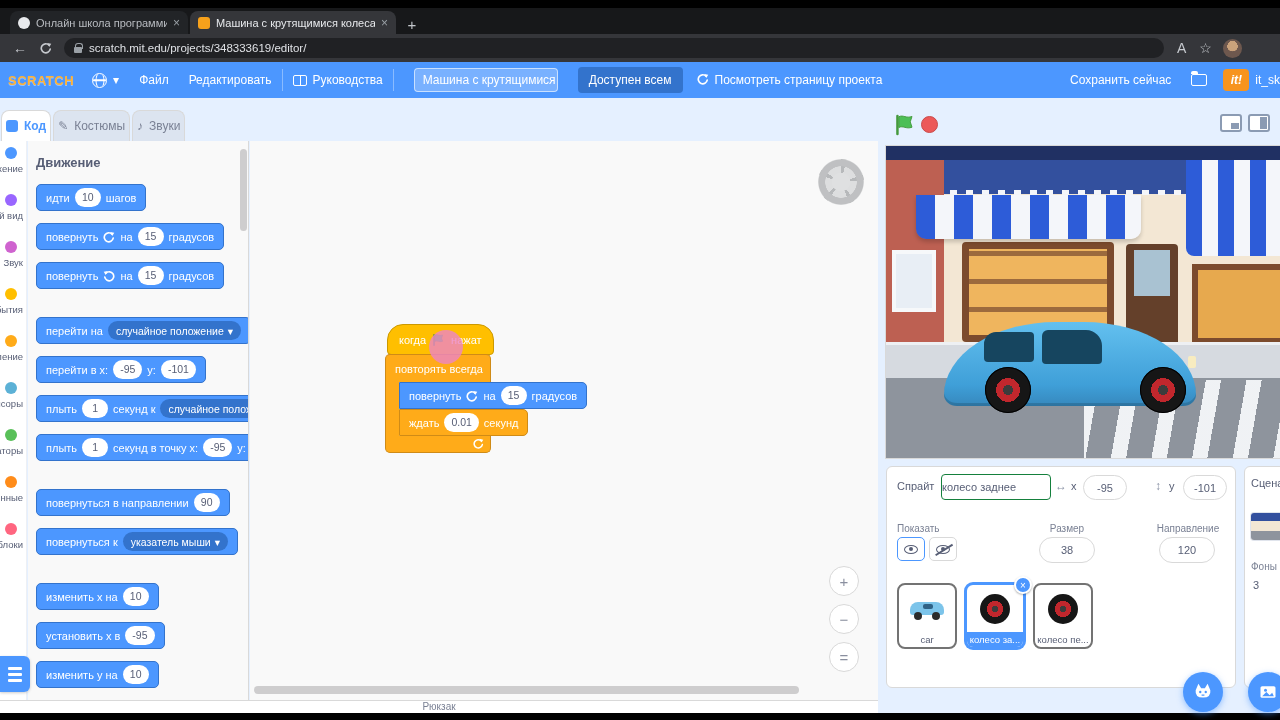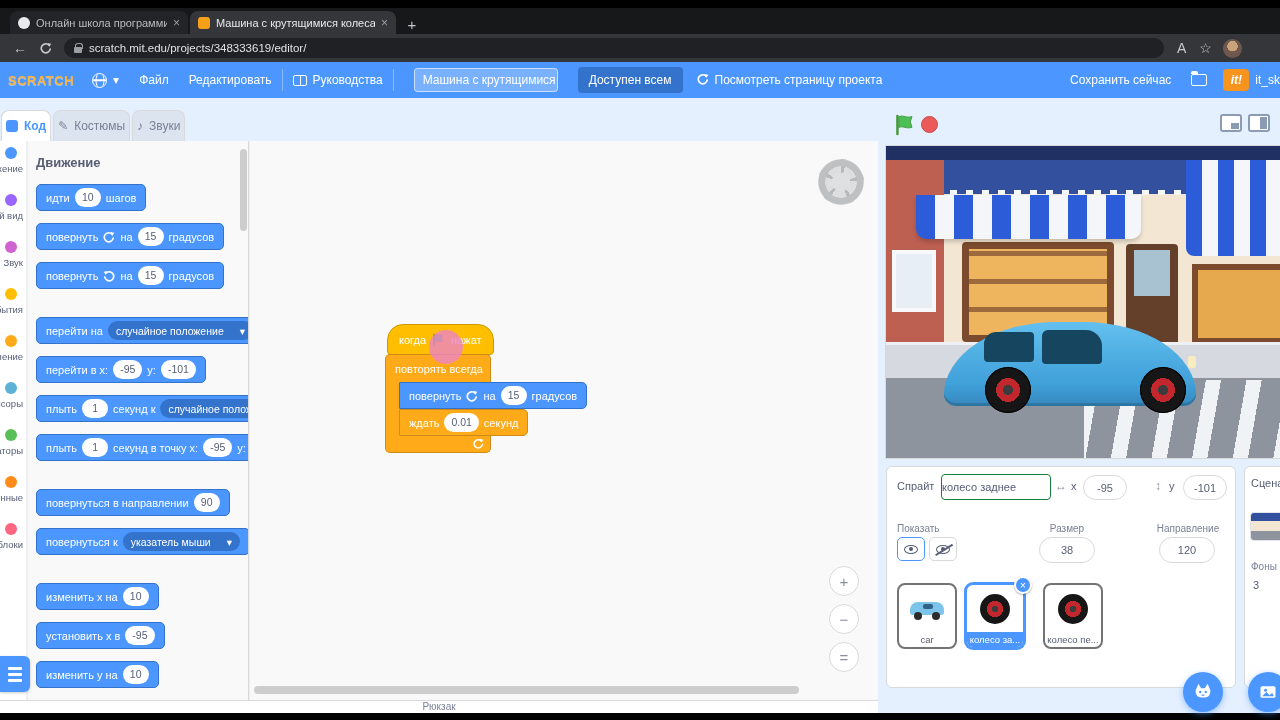--- a/index.html
+++ b/index.html
@@ -64,21 +64,21 @@
 
 #palette{position:absolute;left:28px;top:141px;width:221px;height:559px;background:#f9f9f9;border-right:1px solid #d9d9d9;overflow:hidden;padding:14px 0 0 8px}
 #palette-header{font-size:13px;font-weight:bold;color:#575e75;margin-bottom:14px}
 .prow{margin-bottom:12px}
 .prow.gap{margin-top:28px}
 #pal-scroll{position:absolute;right:2px;top:8px;width:7px;height:82px;background:#cecdce;border-radius:4px}
 .block{display:inline-flex;align-items:center;gap:5px;height:27px;padding:0 9px;border-radius:5px;color:#fff;font-size:11px;white-space:nowrap;border:1px solid rgba(0,0,0,.25)}
 .block.motion{background:#4c97ff;border-color:#3373cc}
 .block.control{background:#ffab19;border-color:#cf8b17}
 .oval{background:#fff;color:#575e75;border-radius:10px;min-width:26px;height:19px;line-height:18px;padding:0 7px;font-size:10.5px;text-align:center}
-.dd{border-radius:10px;height:19px;display:inline-flex;align-items:center;gap:16px;padding:0 8px;font-size:10.5px}
+.dd{border-radius:10px;height:19px;display:inline-flex;align-items:center;gap:4px;padding:0 8px;font-size:10.5px}
 .block.motion .dd{background:#3373cc}
 .bicon{display:inline-flex;align-items:center}
 
 #script-area{position:absolute;left:250px;top:141px;width:628px;height:559px;background:#f9f9f9;overflow:hidden}
 #ghost-wheel{position:absolute;left:568px;top:18px;width:46px;height:46px;border-radius:50%;opacity:.5;background:repeating-conic-gradient(#777b7e 0 14deg,#c2c4c6 14deg 72deg)}
 #ghost-wheel:before{content:"";position:absolute;inset:0;border-radius:50%;background:radial-gradient(circle,#c6c8ca 0 9px,transparent 9.5px 15.5px,#87898c 16px 22px,transparent 23px)}
 #script{position:absolute;left:135px;top:183px}
 #hat{position:absolute;left:2px;top:0;height:31px;background:#ffbf00;border:1px solid #cc9900;border-radius:16px 16px 4px 4px;display:flex;align-items:center;gap:6px;padding:0 11px;color:#fff;font-size:11px;white-space:nowrap}
 #cblock{position:absolute;left:0;top:30px}
 .c-head{width:106px;height:28px;background:#ffab19;border:1px solid #cf8b17;border-bottom:none;border-radius:5px 5px 0 0;color:#fff;font-size:11px;display:flex;align-items:center;padding:0 9px;white-space:nowrap}
@@ -517,21 +517,21 @@
           </div>
           <div class="slabel">car</div>
         </div>
         <div class="scard selected" style="left: 78px;">
           <div class="icon-area">
             <span class="mini-wheel"></span>
           </div>
           <div class="slabel">колесо за...</div>
           <div class="badge">×</div>
         </div>
-        <div class="scard" style="left: 156px;">
+        <div class="scard" style="left: 146px;">
           <div class="icon-area">
             <span class="mini-wheel"></span>
           </div>
           <div class="slabel">колесо пе...</div>
         </div>
       </div>
   </div>
 
   <div id="stage-panel">
     <span id="sp-title">Сцена</span>

